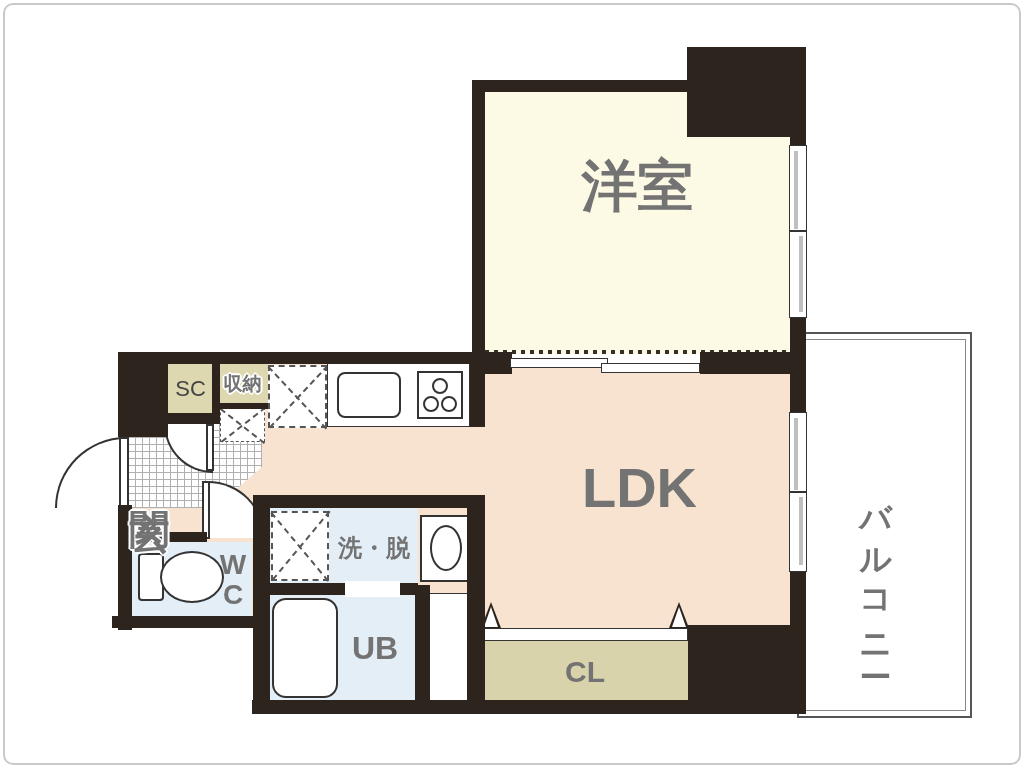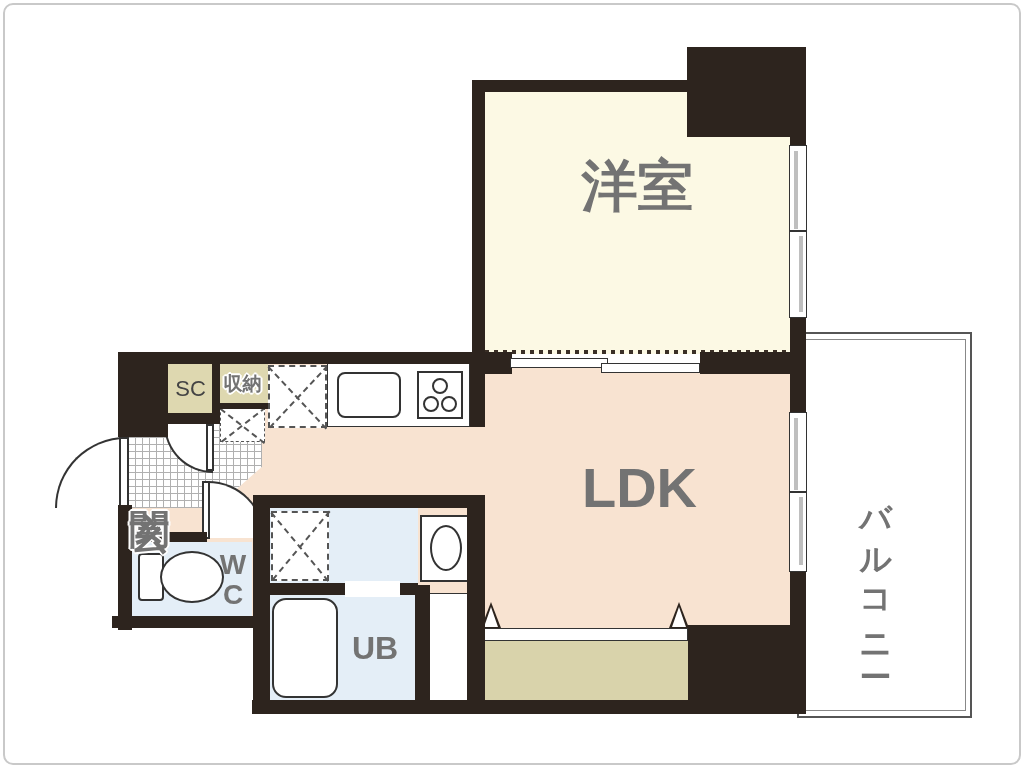--- a/index.html
+++ b/index.html
@@ -136,18 +136,20 @@
   <div class="lbl" style="left:485px;top:150px;width:305px;">
     <div style="font-size:56px;line-height:72px;">洋室</div>
   </div>
   <div class="lbl" style="left:487px;top:420px;width:305px;margin-top:33px;">
     <div style="font-size:56px;line-height:70px;">LDK</div>
   </div>
   <div class="lbl vtext" style="left:850px;top:415px;width:48px;height:320px;font-size:32px;font-weight:600;letter-spacing:8px;">バルコニー</div>
   <div class="lbl vtext halo" style="left:134px;top:424px;width:44px;height:110px;font-size:40px;">玄関</div>
   <div class="lbl" style="left:168px;top:364px;width:45px;height:49px;font-size:22px;line-height:49px;color:#444;font-weight:500;">SC</div>
   <div class="lbl halo" style="left:217px;top:364px;width:51px;height:40px;font-size:19px;line-height:40px;">収納</div>
+  <div class="lbl" style="left:328px;top:530px;width:92px;height:36px;font-size:24px;line-height:36px;">洗・脱</div>
   <div class="lbl" style="left:216px;top:550px;width:34px;height:62px;font-size:28px;line-height:30px;">
     <span>W</span><br>
     <span>C</span>
   </div>
   <div class="lbl" style="left:336px;top:628px;width:78px;height:40px;font-size:32px;line-height:40px;">UB</div>
+  <div class="lbl" style="left:482px;top:650px;width:206px;height:44px;font-size:30px;line-height:44px;">CL</div>
 </div>
 
 </body></html>

